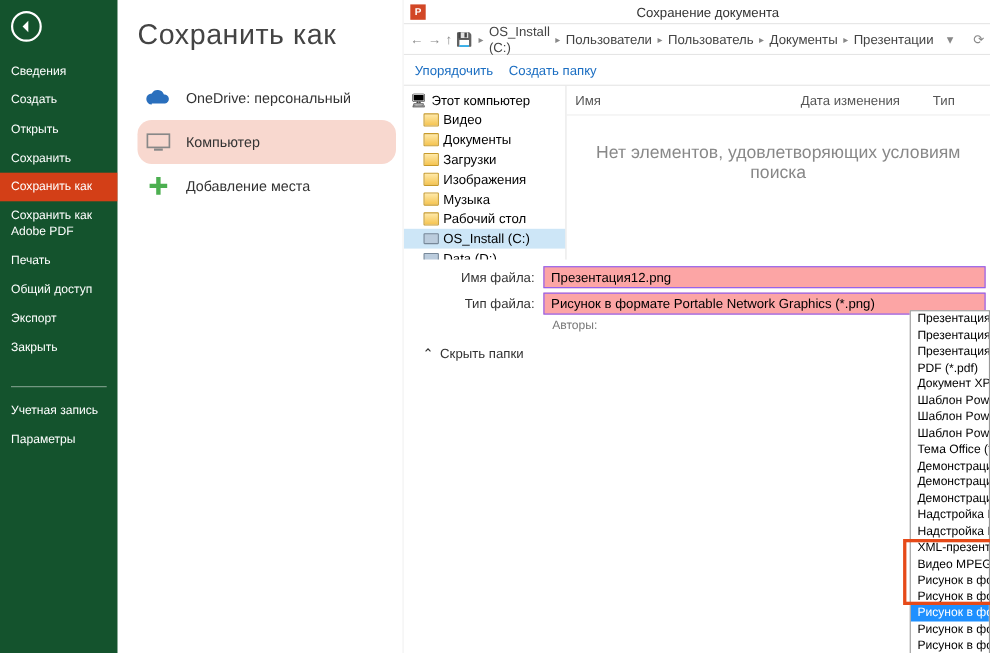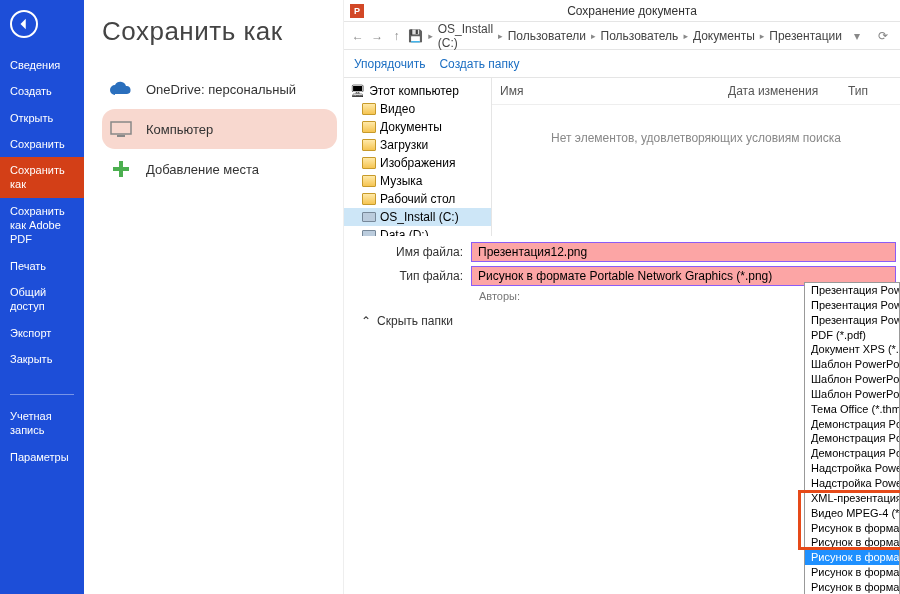--- a/index.html
+++ b/index.html
@@ -1,19 +1,19 @@
 <!DOCTYPE html>
 <html><head>
 <meta charset="utf-8">
 <style>
   * { margin:0; padding:0; box-sizing:border-box; font-family:"Segoe UI",Tahoma,sans-serif; }
   body { width:900px; height:594px; overflow:hidden; position:relative; background:#fff; }
   .stage { display:flex; width:100%; height:100%; }
   
-  .left { width:84px; background:#1d4ed8; color:#fff; font-size:11px; padding-top:6px; }
+  .left { width:107px; background:#14532d; color:#fff; font-size:11px; padding-top:6px; }
   .backbtn { width:28px; height:28px; border:2px solid #fff; border-radius:50%; margin:4px 0 14px 10px; display:flex; align-items:center; justify-content:center; cursor:pointer; }
   .backbtn svg { fill:#fff; }
   .navitem { padding:6px 10px; cursor:pointer; line-height:1.3; }
   .navitem.sel { background:#d33f17; }
   .navsp { height:14px; }
   .navhr { border-top:1px solid rgba(255,255,255,.4); margin:8px 10px; }
   
   .mid { width:260px; background:#fff; border-right:1px solid #eee; padding:16px 6px 0 18px; }
   .mid h1 { font-size:26px; font-weight:300; color:#444; margin-bottom:22px; letter-spacing:.5px; }
   .locrow { display:flex; align-items:center; gap:12px; padding:10px 6px; cursor:pointer; font-size:13px; color:#333; }
@@ -34,21 +34,21 @@
   .tools span { cursor:pointer; }
   .body { display:flex; height:158px; }
   .tree { width:148px; border-right:1px solid #e5e5e5; font-size:12px; padding:4px 0; overflow:hidden; }
   .tn { display:flex; align-items:center; gap:4px; padding:2px 6px 2px 18px; cursor:pointer; white-space:nowrap; }
   .tn.root { padding-left:6px; }
   .tn.sel { background:#cde6f7; }
   .tn .fico { width:14px; height:12px; background:linear-gradient(#ffe9a8,#f5c451); border:1px solid #c79a2a; border-radius:1px; }
   .tn .dico { width:14px; height:10px; background:#bcd; border:1px solid #789; border-radius:1px; }
   .listhead { display:flex; font-size:12px; color:#555; border-bottom:1px solid #eee; }
   .listhead div { padding:6px 8px; }
-  .listempty { font-size:12px; color:#888; padding:26px 8px; text-align:center; }
+  .listempty { font-size:16px; color:#888; padding:26px 8px; text-align:center; }
   .bottom { padding:6px 4px 0 4px;margin-left:13px; }
   .frow { display:flex; align-items:center; margin-bottom:4px; font-size:12px; }
   .frow label { width:110px; text-align:right; padding-right:8px; color:#333; }
   .frow input, .frow .selbox { flex:1; border:1px solid #8b5cf6; padding:2px 6px; font-size:12px; background:#fca5a5; }
   .authors { font-size:11px; color:#777; padding-left:118px; }
   .hidef { font-size:12px; color:#333; display:flex; align-items:center; gap:6px; margin-top:12px; cursor:pointer; }
   .browse { position:absolute; left:2px; top:366px; width:70px; text-align:center; font-size:11px; color:#555; }
   .browse .foldericon { width:44px; height:34px; margin:0 auto 6px; background:linear-gradient(#ffe9a8,#f5c451); border:1px solid #c79a2a; border-radius:2px; position:relative; }
   .browse .foldericon:before { content:""; position:absolute; left:4px; top:-5px; width:16px; height:6px; background:#f5c451; border:1px solid #c79a2a; border-bottom:none; border-radius:2px 2px 0 0; }
   .droplist { position:absolute; left:460px; top:282px; right:0; background:#fff; border:1px solid #999; font-size:11px; line-height:1.35; max-height:316px; overflow:hidden; }

